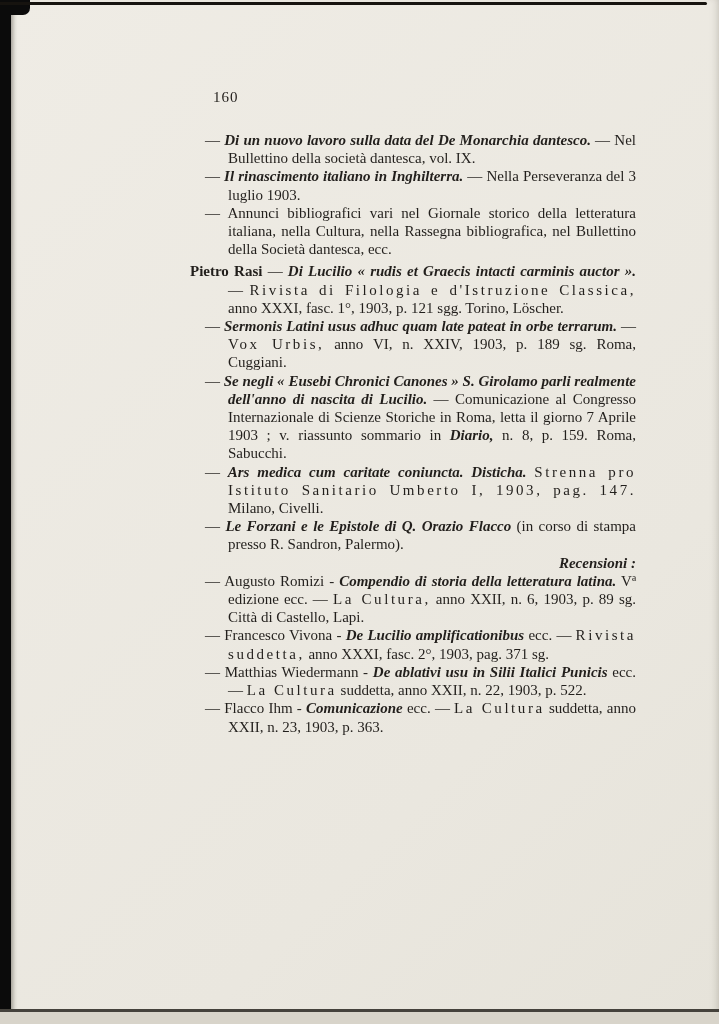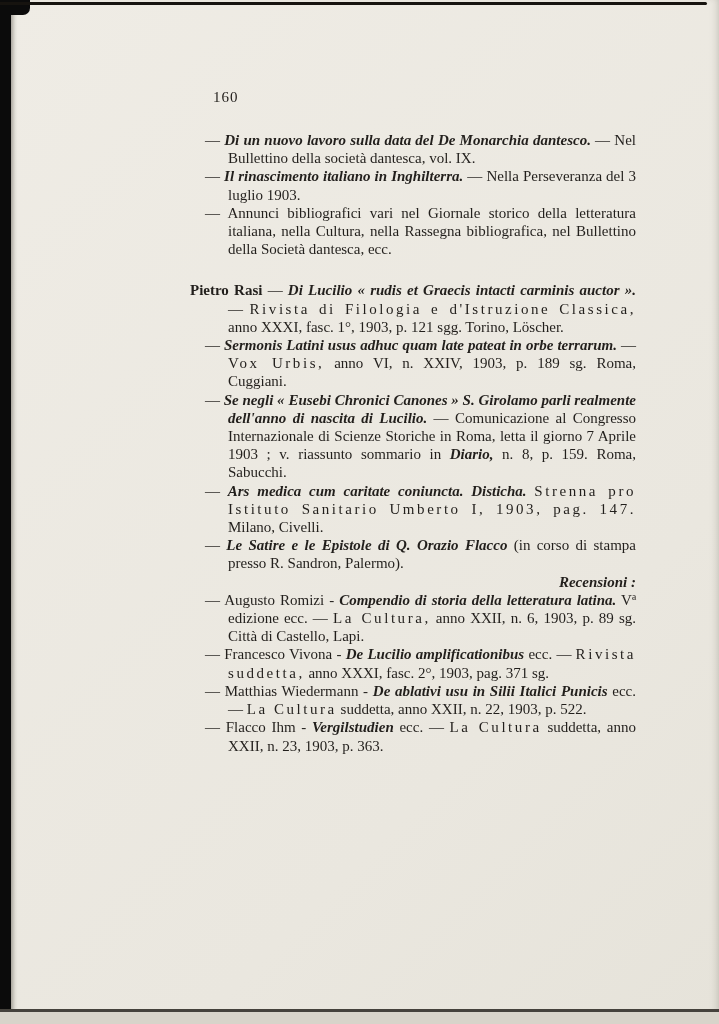--- a/index.html
+++ b/index.html
@@ -58,21 +58,21 @@
     font-size: 15px;
     line-height: 18.2px;
   }
   .entry {
     margin: 0;
     padding-left: 38px;
     text-indent: -23px;
     text-align: justify;
   }
   .entry.author { text-indent: -38px; }
-  .entry.gap-before { margin-top: 23px; }
+  .entry.gap-before { margin-top: 4px; }
   .entry.subheading { text-indent: 17px; text-align: right; }
 
   .st-n { font-style: normal; }
   .st-i { font-style: italic; font-weight: bold; }
   .st-b { font-weight: 700; }
   .st-sp { letter-spacing: 0.17em; }
 </style>
 </head>
 <body>
 
@@ -86,20 +86,20 @@
   <div class="page-number" style="color: rgb(34, 31, 28);">160</div>
 
   <div class="text-block" style="color: rgb(34, 31, 28);">
       <p class="entry"><span class="st-n">— </span><span class="st-i">Di un nuovo lavoro sulla data del De Monarchia dantesco.</span><span class="st-n"> — Nel Bullettino della società dantesca, vol. IX.</span></p>
       <p class="entry"><span class="st-n">— </span><span class="st-i">Il rinascimento italiano in Inghilterra.</span><span class="st-n"> — Nella Perseveranza del 3 luglio 1903.</span></p>
       <p class="entry"><span class="st-n">— Annunci bibliografici vari nel Giornale storico della letteratura italiana, nella Cultura, nella Rassegna bibliografica, nel Bullettino della Società dantesca, ecc.</span></p>
       <p class="entry author gap-before"><span class="st-b">Pietro Rasi</span><span class="st-n"> — </span><span class="st-i">Di Lucilio « rudis et Graecis intacti carminis auctor ».</span><span class="st-n"> — </span><span class="st-sp">Rivista di Filologia e d'Istruzione Classica,</span><span class="st-n"> anno XXXI, fasc. 1°, 1903, p. 121 sgg. Torino, Löscher.</span></p>
       <p class="entry"><span class="st-n">— </span><span class="st-i">Sermonis Latini usus adhuc quam late pateat in orbe terrarum.</span><span class="st-n"> — </span><span class="st-sp">Vox Urbis,</span><span class="st-n"> anno VI, n. XXIV, 1903, p. 189 sg. Roma, Cuggiani.</span></p>
       <p class="entry"><span class="st-n">— </span><span class="st-i">Se negli « Eusebi Chronici Canones » S. Girolamo parli realmente dell'anno di nascita di Lucilio.</span><span class="st-n"> — Comunicazione al Congresso Internazionale di Scienze Storiche in Roma, letta il giorno 7 Aprile 1903 ; v. riassunto sommario in </span><span class="st-i">Diario,</span><span class="st-n"> n. 8, p. 159. Roma, Sabucchi.</span></p>
       <p class="entry"><span class="st-n">— </span><span class="st-i">Ars medica cum caritate coniuncta. Disticha.</span><span class="st-n"> </span><span class="st-sp">Strenna pro Istituto Sanitario Umberto I, 1903, pag. 147.</span><span class="st-n"> Milano, Civelli.</span></p>
-      <p class="entry"><span class="st-n">— </span><span class="st-i">Le Satire e le Epistole di Q. Orazio Flacco</span><span class="st-n"> (in corso di stampa presso R. Sandron, Palermo).</span></p>
+      <p class="entry"><span class="st-n">— </span><span class="st-i">Le Forzani e le Epistole di Q. Orazio Flacco</span><span class="st-n"> (in corso di stampa presso R. Sandron, Palermo).</span></p>
       <p class="entry subheading"><span class="st-i">Recensioni :</span></p>
       <p class="entry"><span class="st-n">— Augusto Romizi - </span><span class="st-i">Compendio di storia della letteratura latina.</span><span class="st-n"> Vª edizione ecc. — </span><span class="st-sp">La Cultura,</span><span class="st-n"> anno XXII, n. 6, 1903, p. 89 sg. Città di Castello, Lapi.</span></p>
       <p class="entry"><span class="st-n">— Francesco Vivona - </span><span class="st-i">De Lucilio amplificationibus</span><span class="st-n"> ecc. — </span><span class="st-sp">Rivista suddetta,</span><span class="st-n"> anno XXXI, fasc. 2°, 1903, pag. 371 sg.</span></p>
       <p class="entry"><span class="st-n">— Matthias Wiedermann - </span><span class="st-i">De ablativi usu in Silii Italici Punicis</span><span class="st-n"> ecc. — </span><span class="st-sp">La Cultura</span><span class="st-n"> suddetta, anno XXII, n. 22, 1903, p. 522.</span></p>
-      <p class="entry"><span class="st-n">— Flacco Ihm - </span><span class="st-i">Vergilstudien</span><span class="st-n"> ecc. — </span><span class="st-sp">La Cultura</span><span class="st-n"> suddetta, anno XXII, n. 23, 1903, p. 363.</span></p>
+      <p class="entry"><span class="st-n">— Flacco Ihm - </span><span class="st-i">Comunicazione</span><span class="st-n"> ecc. — </span><span class="st-sp">La Cultura</span><span class="st-n"> suddetta, anno XXII, n. 23, 1903, p. 363.</span></p>
     </div>
 </div>
 
 </body></html>

